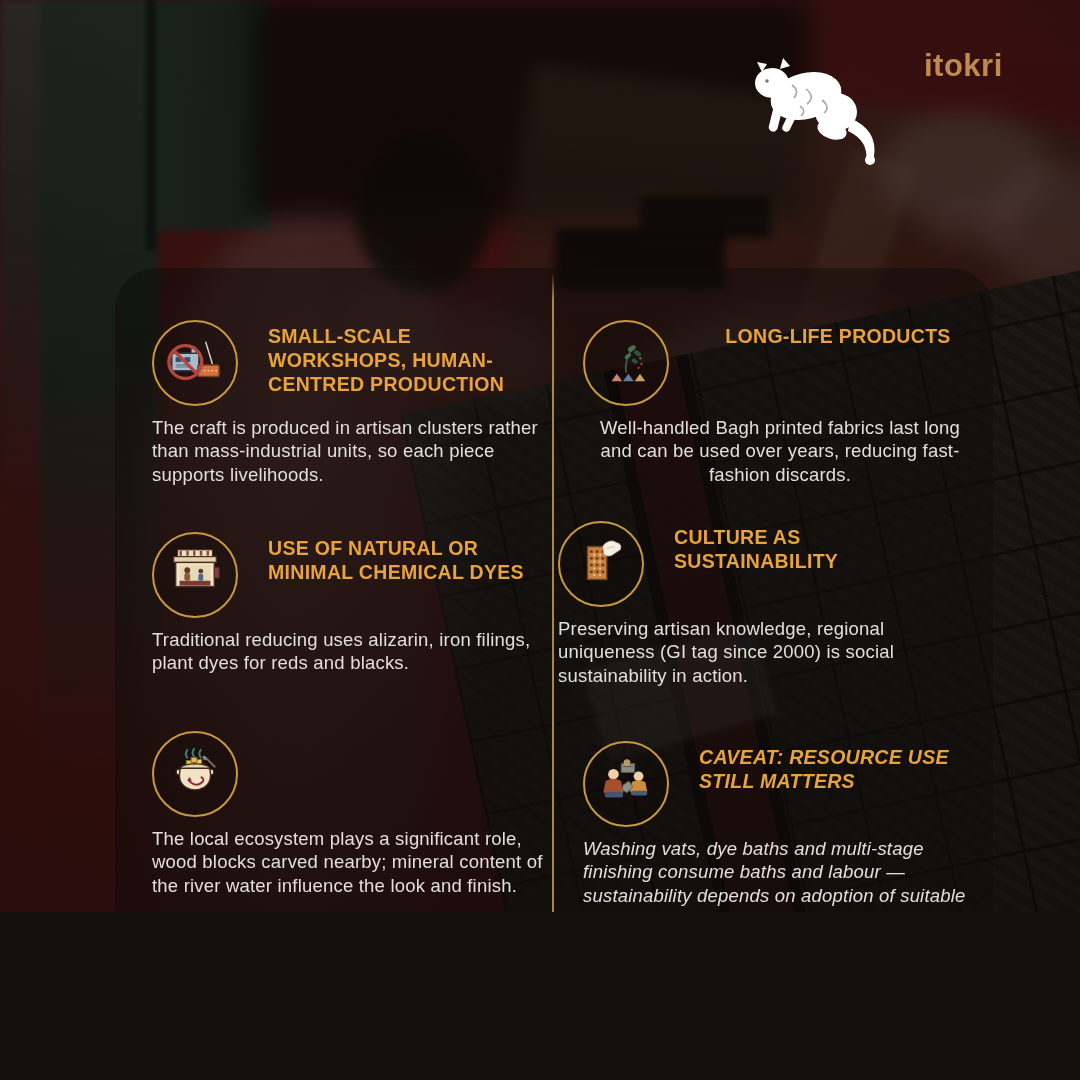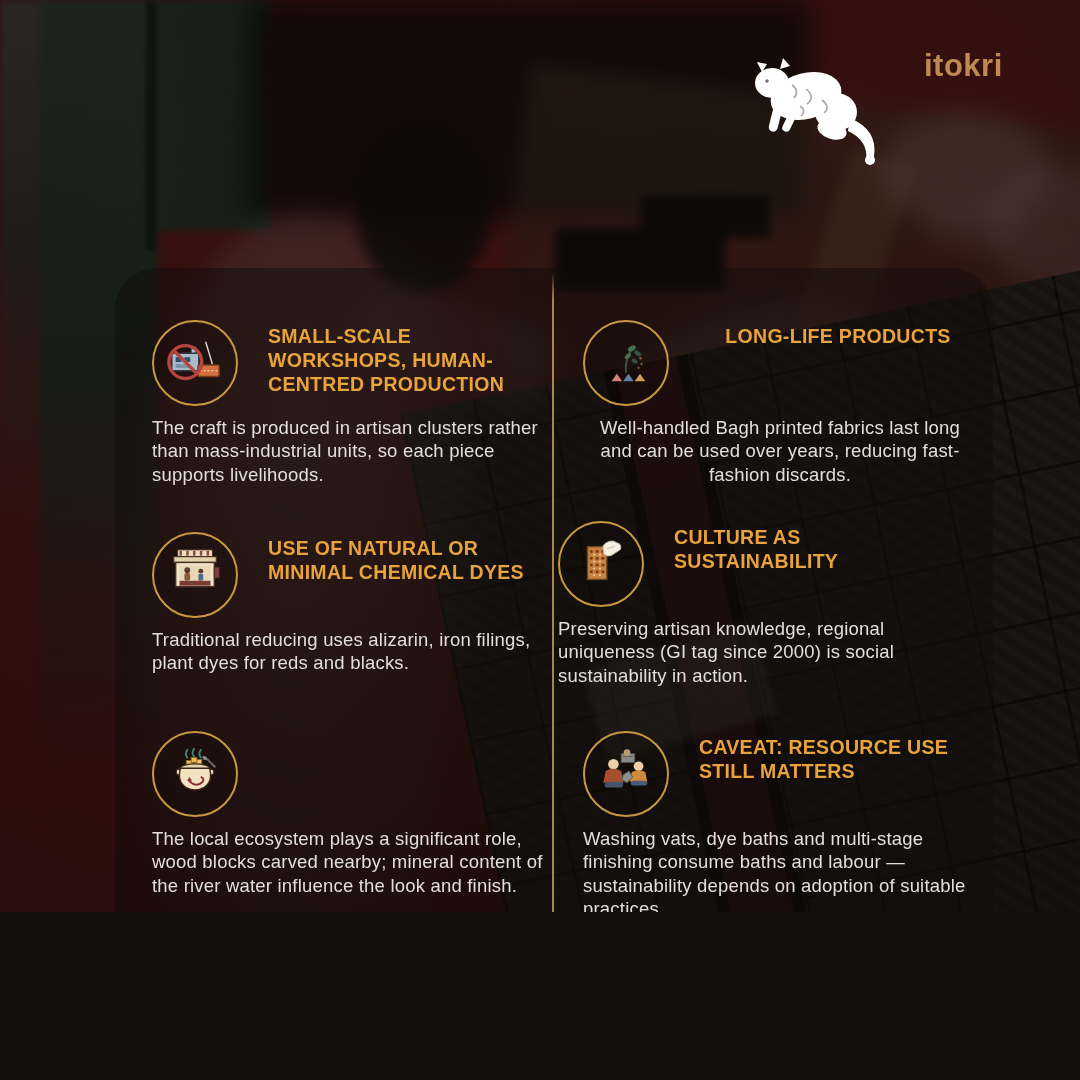--- a/index.html
+++ b/index.html
@@ -61,21 +61,21 @@
   .tiger{left:742px;top:50px;}
 
   
   .panel{left:115px;top:268px;width:878px;height:705px;border-radius:42px;
     background:rgba(16,12,9,.50);}
   .divider{position:absolute;left:437px;top:4px;width:2px;height:696px;
     background:linear-gradient(180deg,rgba(176,135,71,0) 0%,rgba(186,146,80,.9) 4%,rgba(186,146,80,.9) 96%,rgba(176,135,71,0) 100%);}
   .section{position:absolute;width:394px;}
   .s1{left:37px;top:52px;}  .s2{left:468px;top:52px;text-align:center;}
   .s3{left:37px;top:252px;margin-top:12px;} .s4{left:443px;top:253px;}
-  .s5{left:37px;top:463px;} .s6{left:468px;top:463px;}
+  .s5{left:37px;top:463px;} .s6{left:468px;top:473px;font-style:italic;}
   .sec-head{display:flex;gap:30px;align-items:flex-start;}
   .icon-circle{width:86px;height:86px;border:2px solid #c9973f;border-radius:50%;
     flex:0 0 auto;display:flex;align-items:center;justify-content:center;background:rgba(0,0,0,.12);}
   .sec-title{flex:1;margin:4px 0 0;color:#e8a33d;font-size:19.5px;font-weight:bold;
     line-height:1.24;letter-spacing:.3px;text-transform:uppercase;}
   .sec-body{margin:10px 0 0;color:#e2dfd8;font-size:18.5px;line-height:1.27;letter-spacing:.2px;}
 </style>
 </head>
 <body>
 

